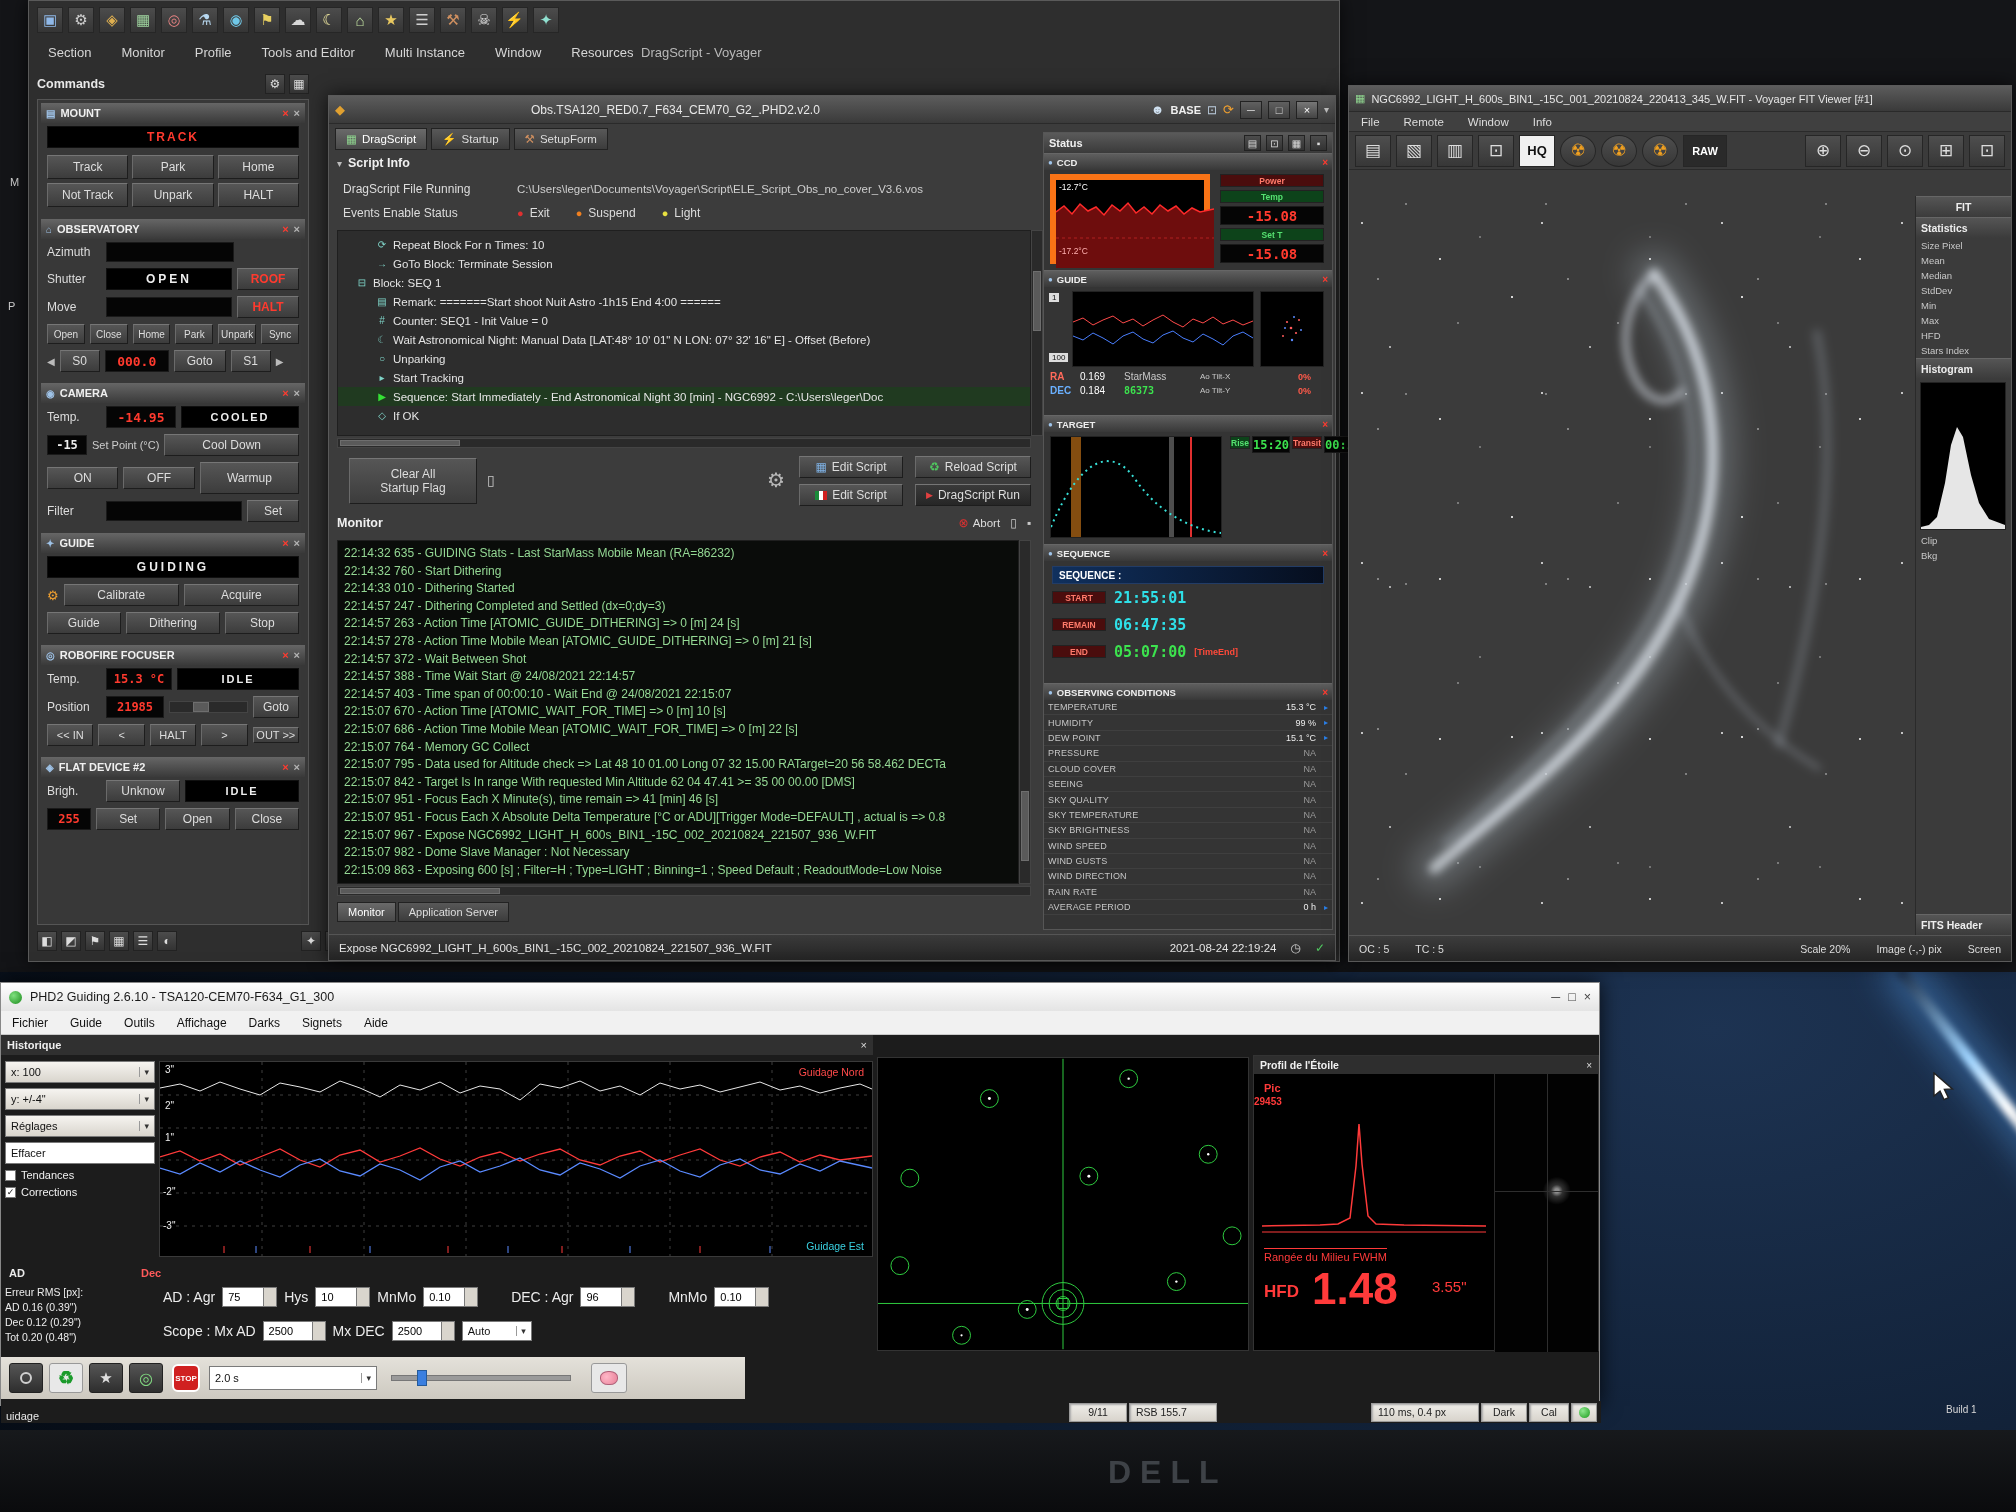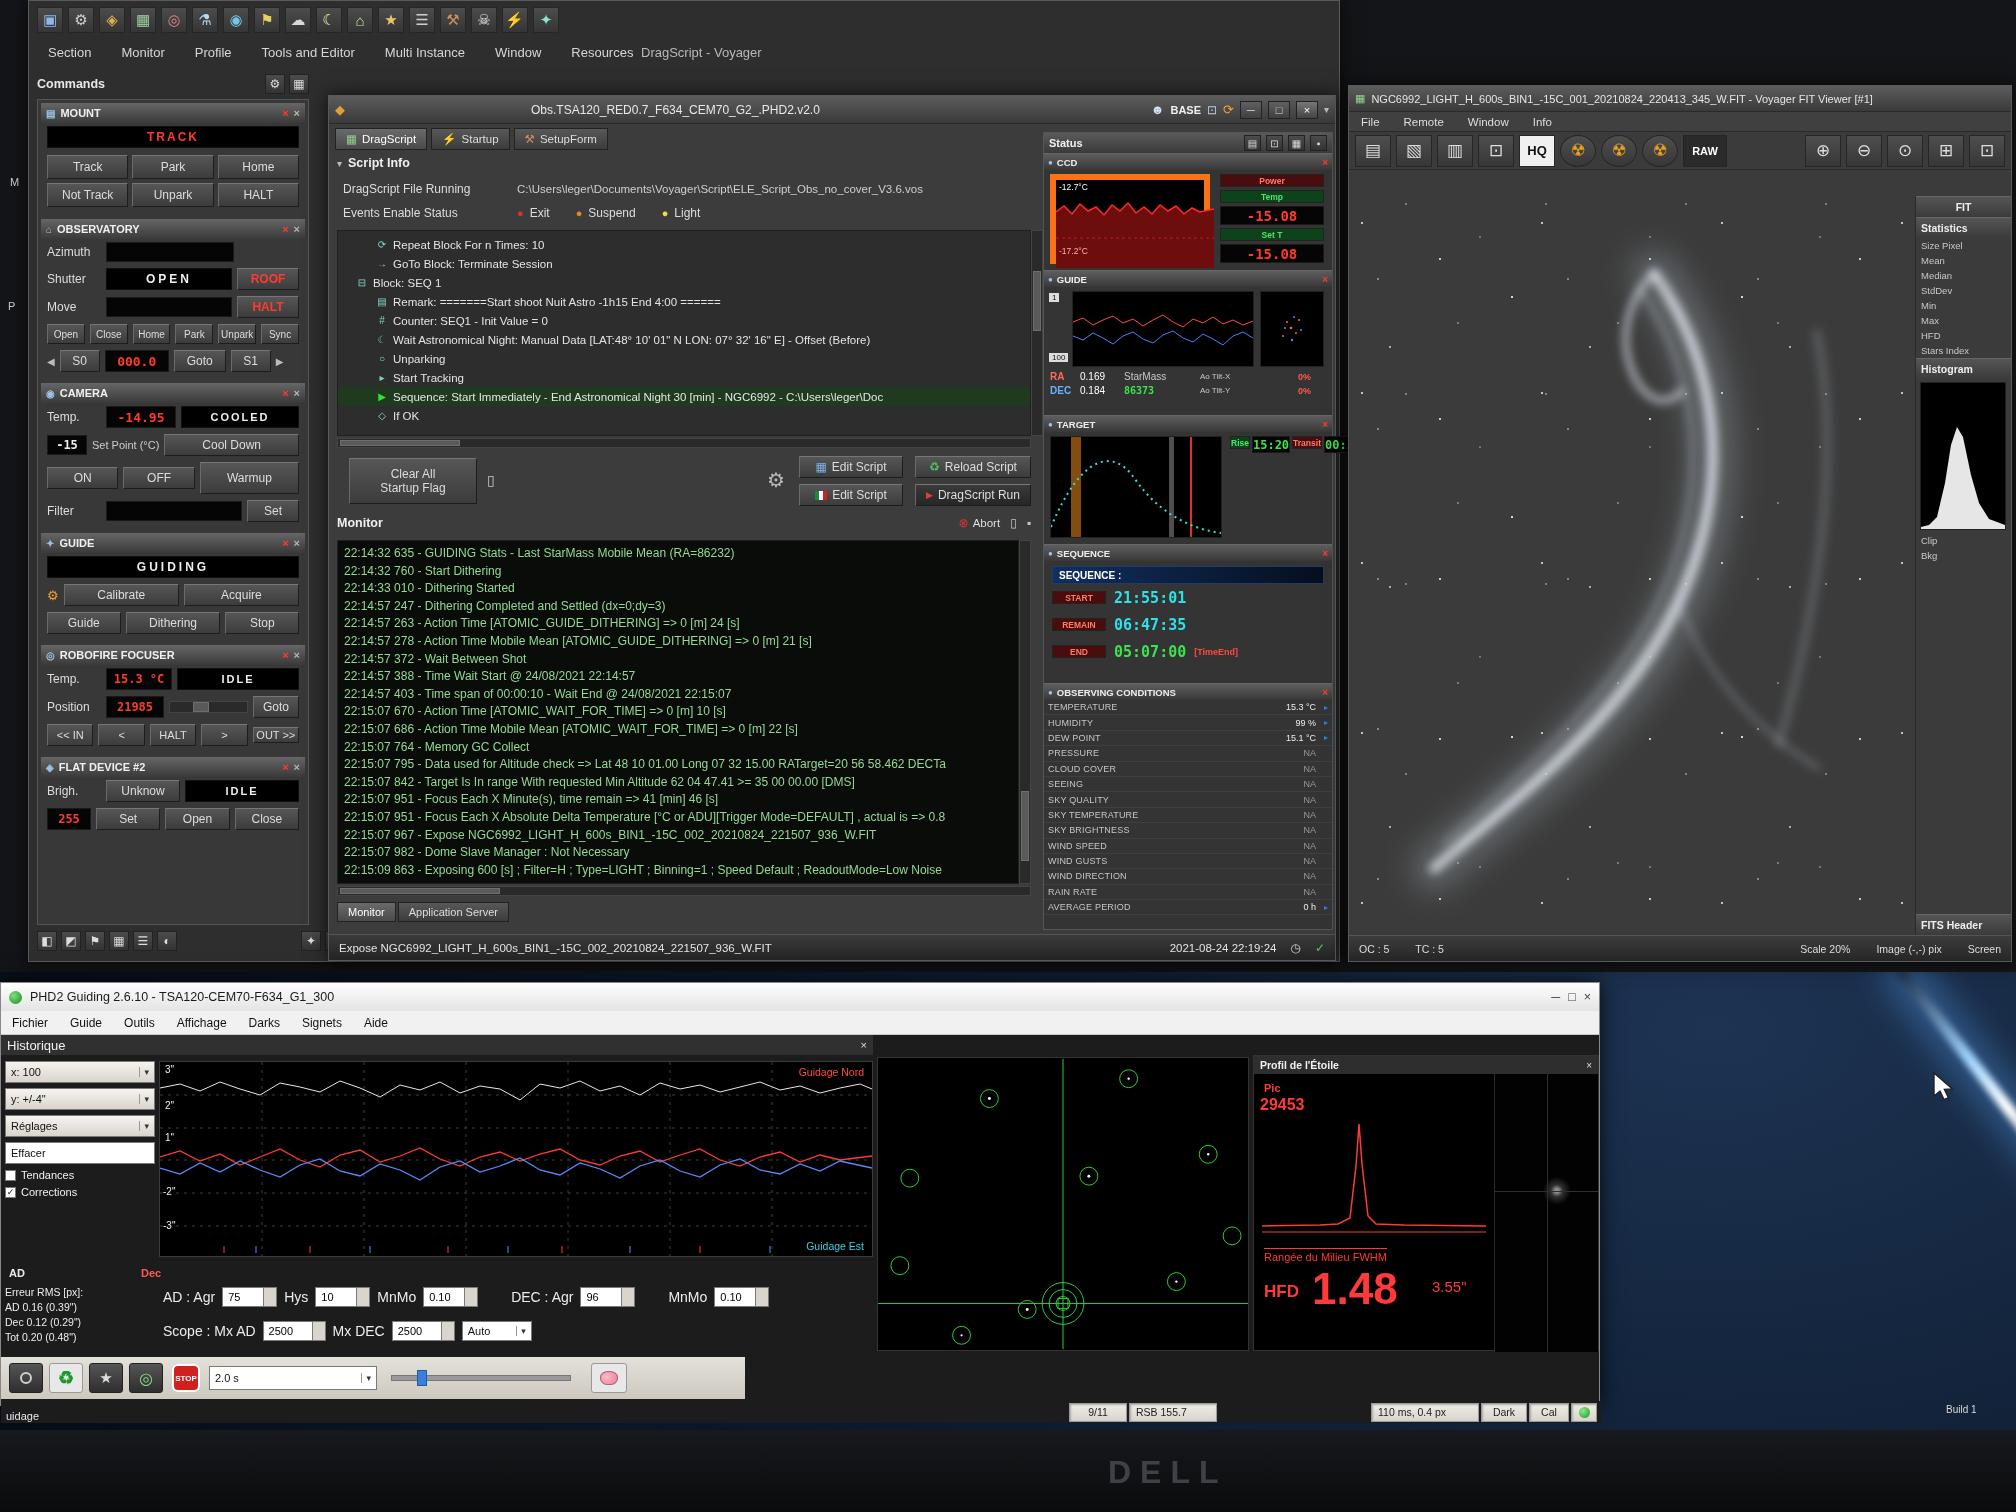--- a/index.html
+++ b/index.html
@@ -848,21 +848,21 @@
       <span>Outils</span>
       <span>Affichage</span>
       <span>Darks</span>
       <span>Signets</span>
       <span>Aide</span>
     </div>
 
   <div style="position:relative;height:370px">
 
     <div style="position:absolute;left:0;top:0;width:872px;height:20px;background:#303030;display:flex;align-items:center;padding:0 6px">
-      <span style="font-size:13px;font-weight:normal;color:#f0f0f0">Historique</span>
+      <span style="font-size:11px;font-weight:bold;color:#f0f0f0">Historique</span>
       <span style="margin-left:auto;color:#ddd;font-size:11px">×</span>
     </div>
 
     <div style="position:absolute;left:4px;top:26px;width:150px;display:flex;flex-direction:column;gap:5px">
       <div class="dd">
           <span>x: 100</span>
           <span class="dda">▾</span>
         </div>
       <div class="dd">
           <span>y: +/-4"</span>
@@ -1016,21 +1016,21 @@
           </g>
       </svg>
     </div>
 
     <div style="position:absolute;left:1252px;top:20px;width:346px;height:296px;background:#000;border:1px solid #333">
       <div style="height:18px;background:#2e2e2e;display:flex;align-items:center;padding:0 6px">
         <span style="font-size:10.5px;font-weight:bold;color:#f0f0f0">Profil de l'Étoile</span>
         <span style="margin-left:auto;color:#ddd;font-size:10px">×</span>
       </div>
       <span style="position:absolute;left:10px;top:26px;font-size:11px;color:#ff3a3a;font-weight:bold">Pic</span>
-      <span style="position:absolute;left:6px;top:40px;font-size:16px;color:#ff3a3a;font-weight:bold">29453</span>
+      <span style="position:absolute;left:0;top:40px;font-size:10px;color:#ff3a3a;font-weight:bold">29453</span>
       <svg style="position:absolute;left:8px;top:58px" width="224" height="124" viewBox="0 0 224 124">
         <path d="M0,112 L58,111 L76,110 L88,104 L94,52 L97,10 L100,50 L106,102 L114,110 L142,111 L224,112" fill="none" stroke="#ff3a3a" stroke-width="1.5"></path>
         <line x1="0" y1="118" x2="224" y2="118" stroke="#ff3a3a"></line>
       </svg>
       <span style="position:absolute;left:10px;top:192px;font-size:11px;color:#ff3a3a;border-top:1px solid #ff3a3a;padding-top:2px">Rangée du Milieu FWHM</span>
       <span style="position:absolute;left:10px;top:226px;font-size:17px;color:#ff3a3a;font-weight:bold">HFD</span>
       <span style="position:absolute;left:58px;top:208px;font-size:44px;color:#ff3a3a;font-weight:bold">1.48</span>
       <span style="position:absolute;left:178px;top:222px;font-size:15px;color:#ff3a3a">3.55"</span>
       <div style="position:absolute;right:0;top:18px;width:104px;height:278px;border-left:1px solid #2a2a2a;background:
         radial-gradient(circle at 60% 42%, rgba(255,255,255,.55) 2px, rgba(255,255,255,.18) 6px, transparent 14px),#020202">

